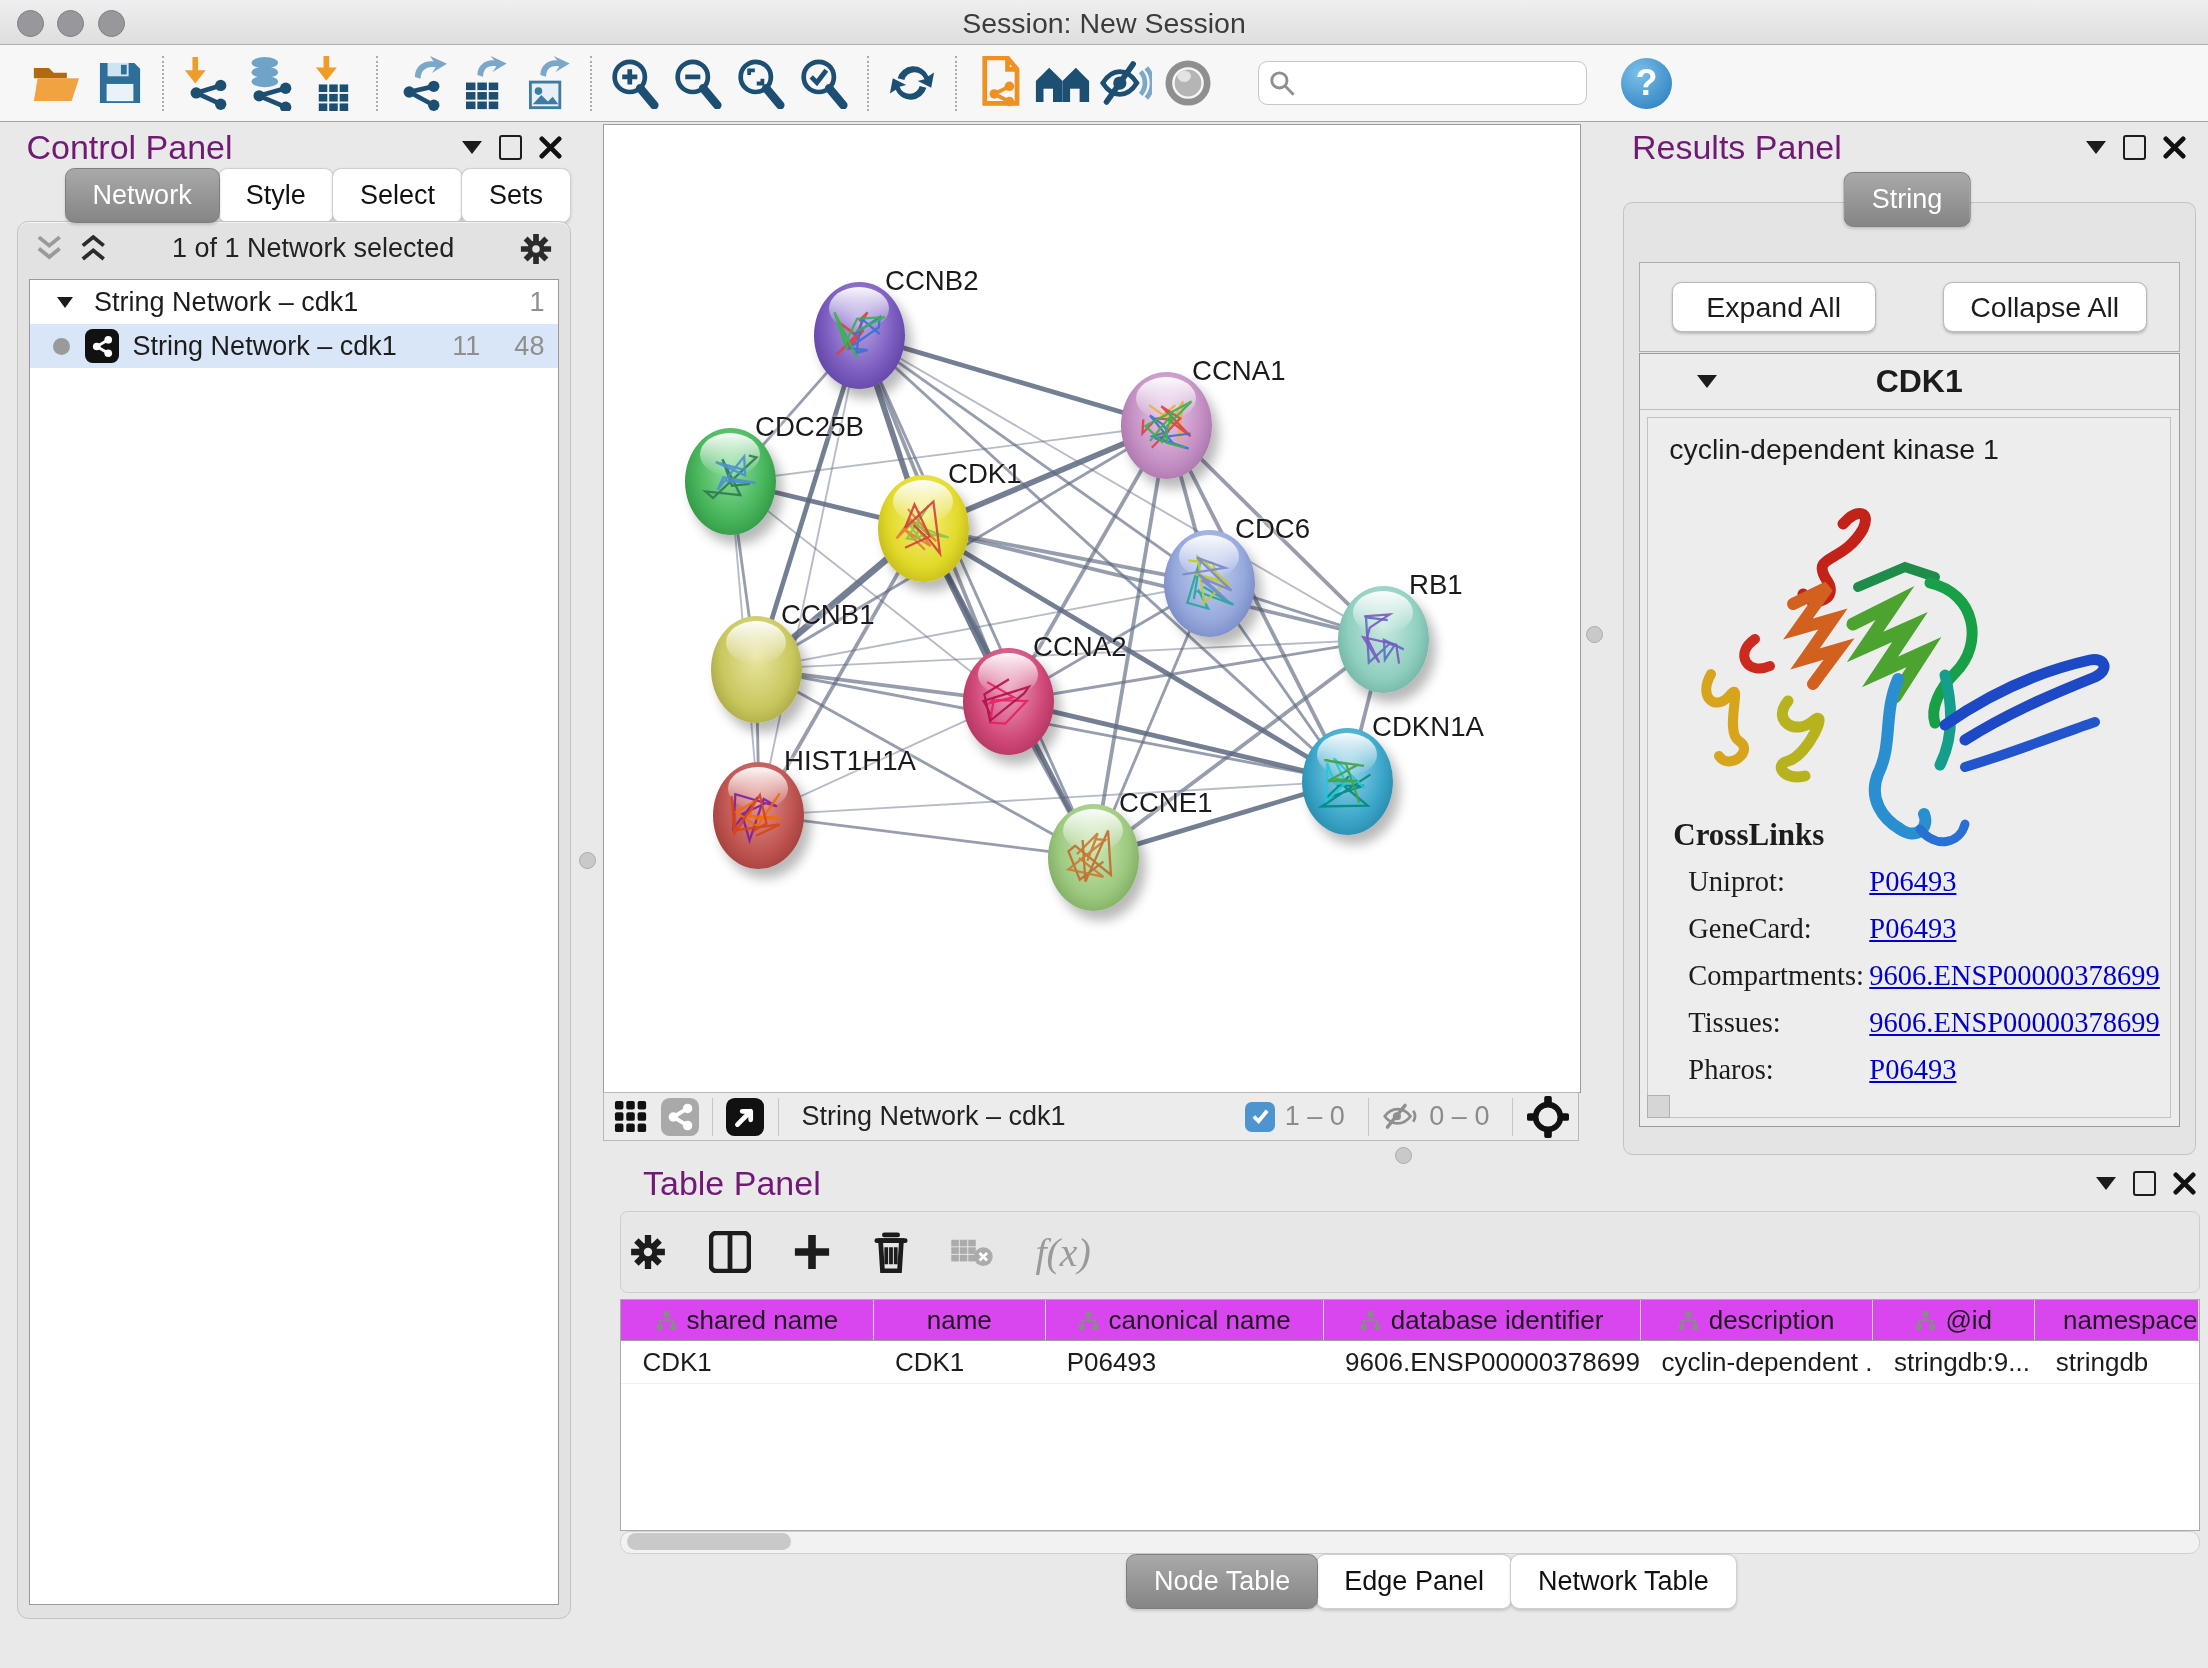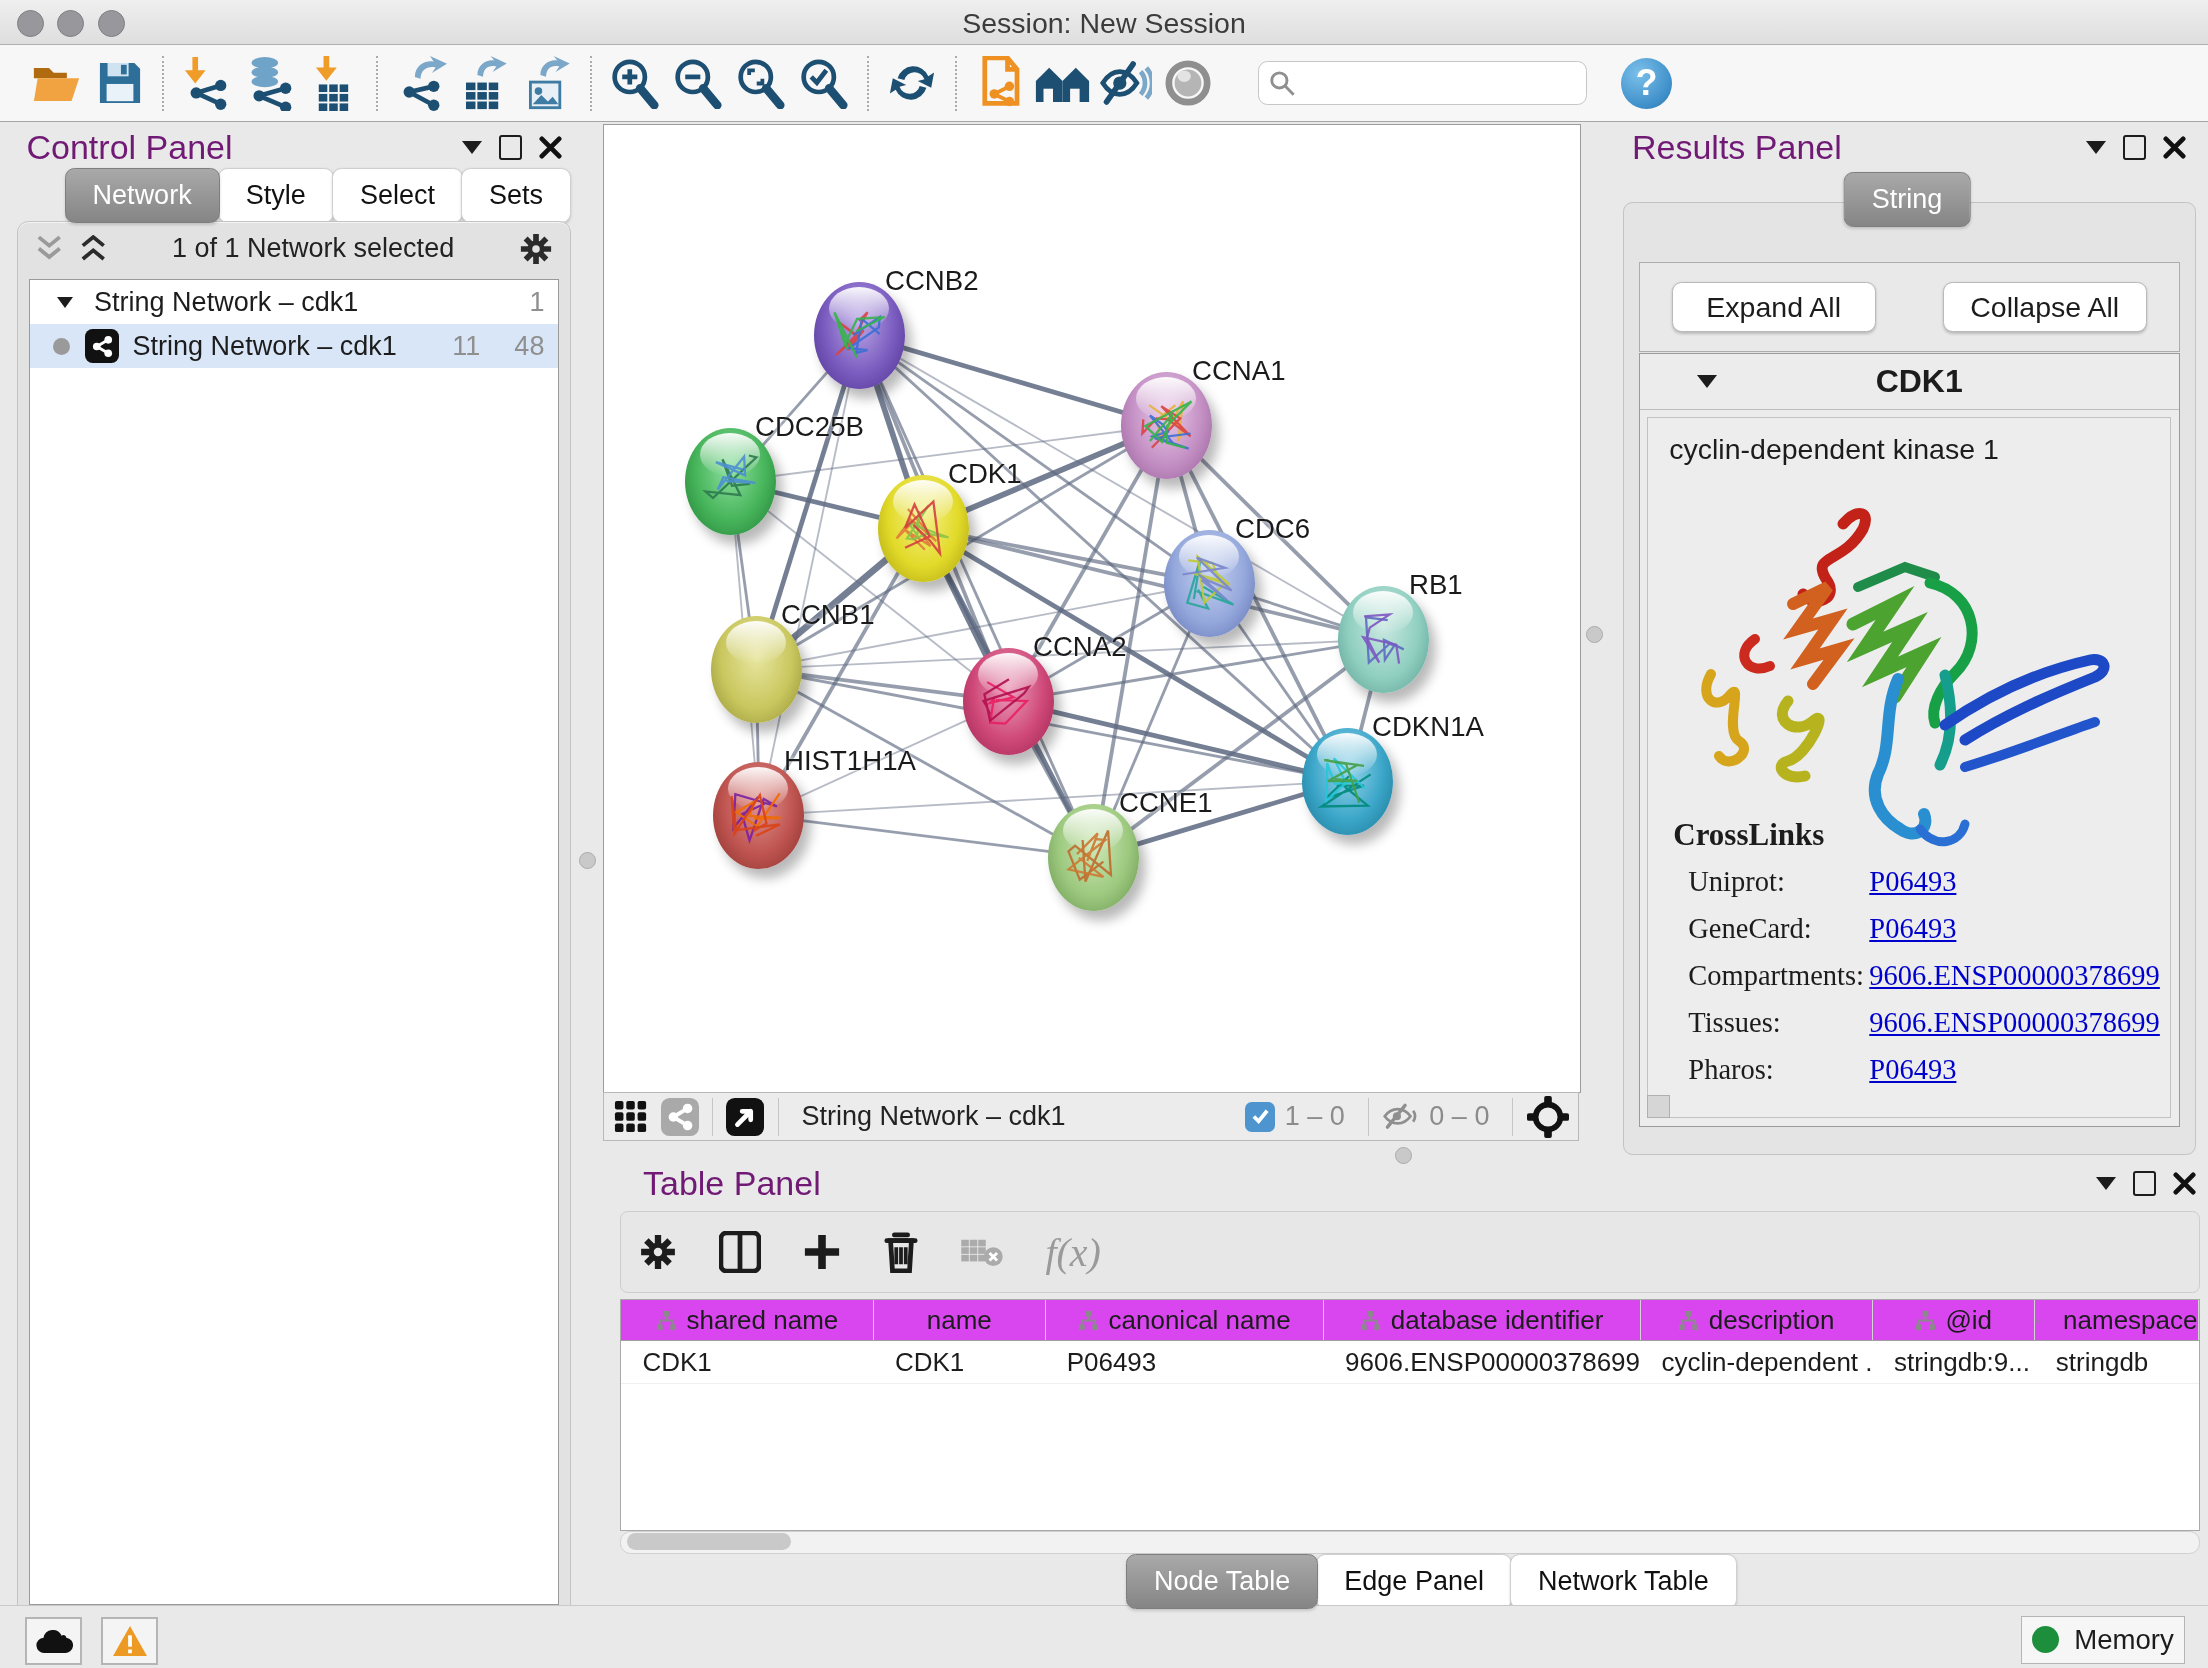--- a/index.html
+++ b/index.html
@@ -104,21 +104,21 @@
   #crosslinks h3{font-size:31px;margin:0 0 13.3px 0;}
   .cl-row{display:flex;font-size:28.5px;margin-bottom:15px;}
   .cl-row .cl-label{width:181px;padding-left:15px;}
   .cl-row a{color:#0000cc;text-decoration:underline;}
   #rp-nub{position:absolute;left:7.6px;bottom:7.6px;width:21px;height:21px;background:#d6d6d6;border:1px solid #b0b0b0;}
 
   
   #table-panel{position:absolute;left:609px;top:1162px;width:1600px;height:439px;}
   #tp-head{display:flex;align-items:center;justify-content:space-between;height:42px;padding:0 13.3px 0 34px;}
   #tp-toolbar{position:absolute;left:11.4px;top:49px;right:9.5px;height:80px;background:#e7e7e7;
-    border:1px solid #cdcdcd;border-radius:7.6px;display:flex;align-items:center;gap:42px;padding:0 18px;}
+    border:1px solid #cdcdcd;border-radius:7.6px;display:flex;align-items:center;gap:42px;padding:0 8px;}
   .fx{font-family:"Liberation Serif",serif;font-style:italic;font-size:40px;color:#9a9a9a;}
   #tp-table{position:absolute;left:11.4px;top:137px;right:9.5px;height:230px;background:#fff;
     border:1px solid #a9a9a9;overflow:hidden;}
   .thead{display:flex;background:#d946ef;border-bottom:1.9px solid #9f9f9f;height:40px;}
   .th{display:flex;align-items:center;justify-content:center;gap:9.5px;font-size:26px;
     border-right:1px solid #d4d4d4;overflow:hidden;white-space:nowrap;box-sizing:border-box;}
   .trow{display:flex;height:42px;border-bottom:1px solid #f0f0f0;}
   .td{display:flex;align-items:center;font-size:26px;padding-left:21px;overflow:hidden;
     white-space:nowrap;box-sizing:border-box;}
   #hscroll{position:absolute;left:11.4px;top:369px;right:9.5px;height:21px;background:#f2f2f2;
@@ -777,33 +777,15 @@
     <div id="hscroll">
         <div id="hthumb"></div>
       </div>
     <div class="tabstrip" id="tp-tabs">
         <div class="tab sel">Node Table</div>
         <div class="tab">Edge Panel</div>
         <div class="tab">Network Table</div>
       </div>
   </div>
 
-  <div id="statusbar">
-    <div class="sbtn" style="left:25px">
-      <svg width="38" height="27" viewBox="0 0 40 28">
-          <path d="M10 26 a8 8 0 0 1 -1-16 a10 10 0 0 1 19-2 a3 3 0 0 1 5 2 a7 7 0 0 1 -2 16z" fill="#111"></path>
-        </svg>
-    </div>
-    <div class="sbtn" style="left:101px">
-      <svg width="36" height="32" viewBox="0 0 38 34">
-          <path d="M19 1 L37 33 H1z" fill="#ec9a23"></path>
-          <rect x="17" y="11" width="4" height="12" fill="#fff"></rect>
-          <rect x="17" y="26" width="4" height="4" fill="#fff"></rect>
-        </svg>
-    </div>
-    <div id="memory-btn">
-      <span class="green-dot"></span>
-      <span>Memory</span>
-    </div>
-  </div>
 
 </div>
 
 
 </body></html>

